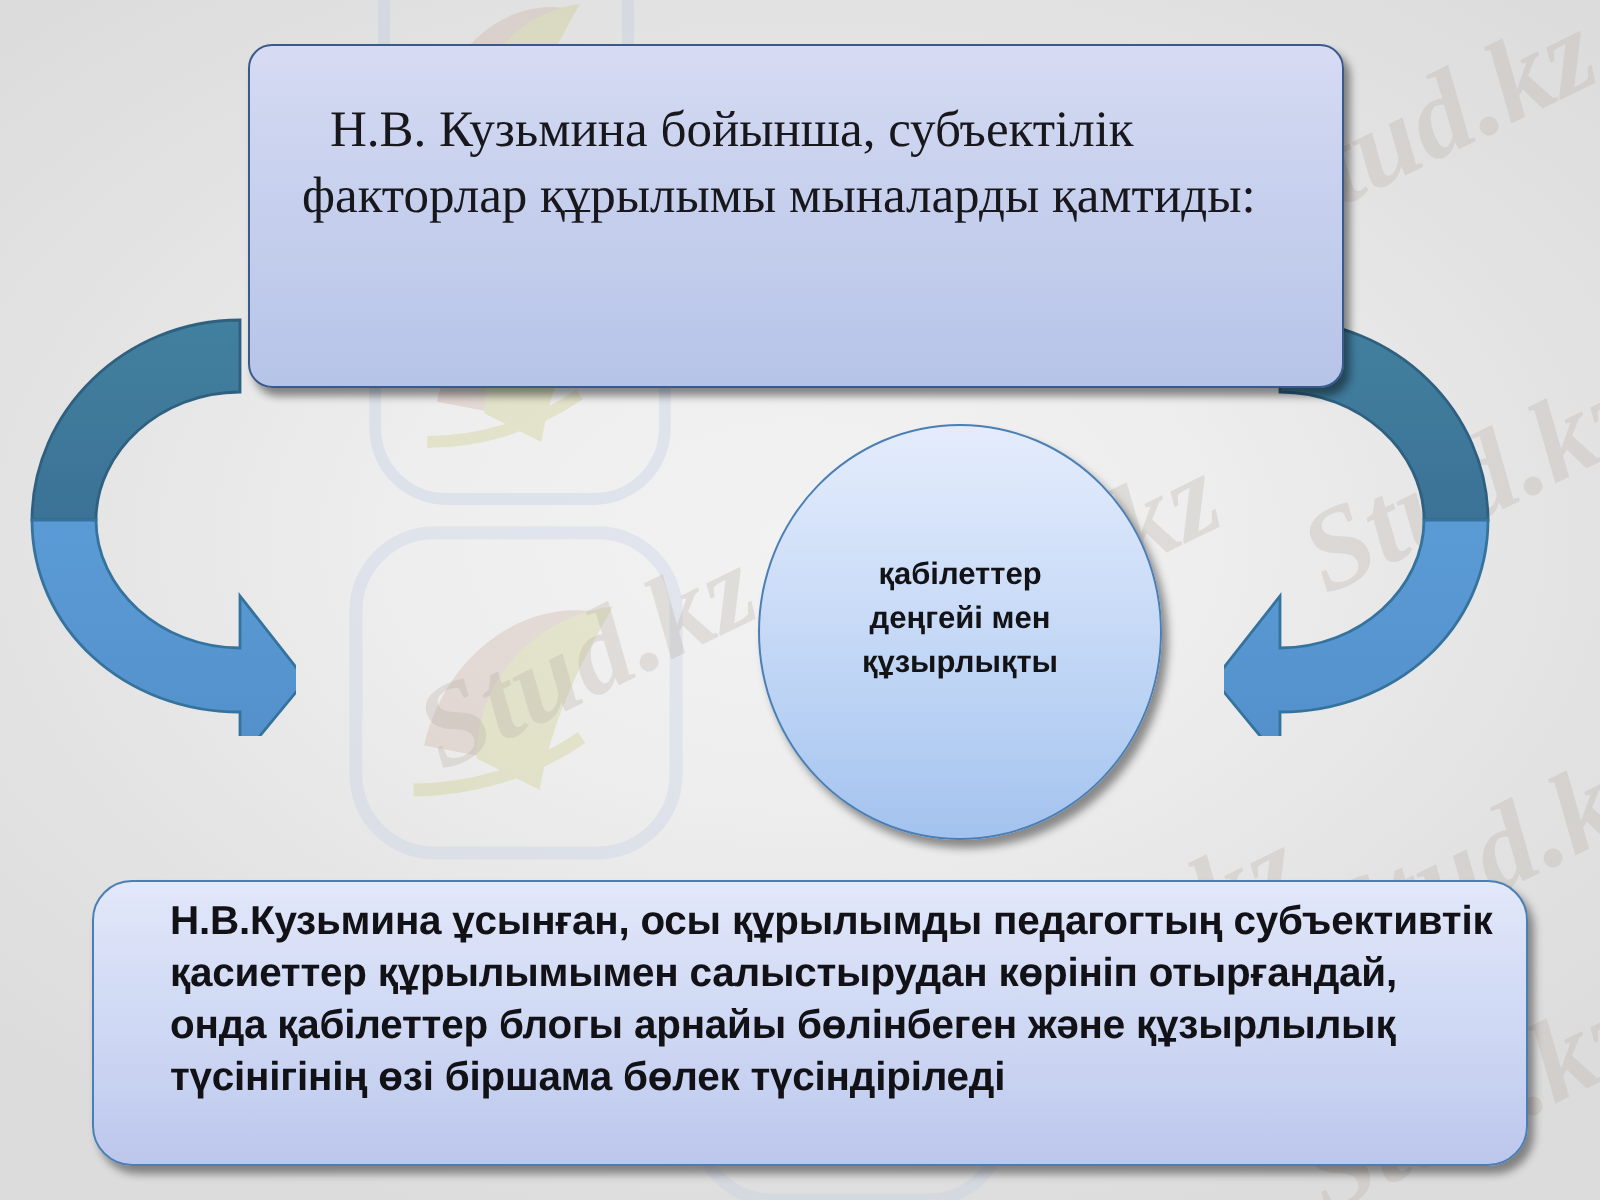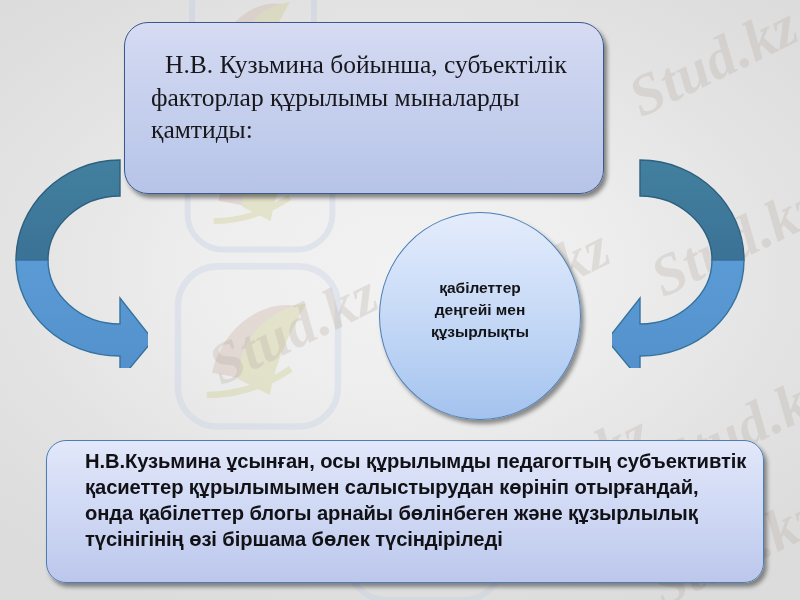--- a/index.html
+++ b/index.html
@@ -49,24 +49,24 @@
   .arrow-svg {
     position: absolute;
     z-index: 3;
   }
 
   
   #top-box {
     position: absolute;
     left: 124px;
     top: 22px;
-    width: 480px;
+    width: 548px;
     height: 172px;
     border: 1.4px solid #3a5a8c;
-    border-radius: 24px;
+    border-radius: 12px;
     background: linear-gradient(to bottom,
                 #d7dcf3 0%, #cfd6f0 18%, #c8d1ee 40%,
                 #c2cdec 62%, #bcc8ea 82%, #b6c4e8 100%);
     box-shadow: 3px 4px 4px rgba(0,0,0,0.45);
     box-sizing: border-box;
     z-index: 5;
     padding: 26px 20px 10px 26px;
   }
   #top-box .tb-text {
     font-family: "Liberation Serif", serif;

